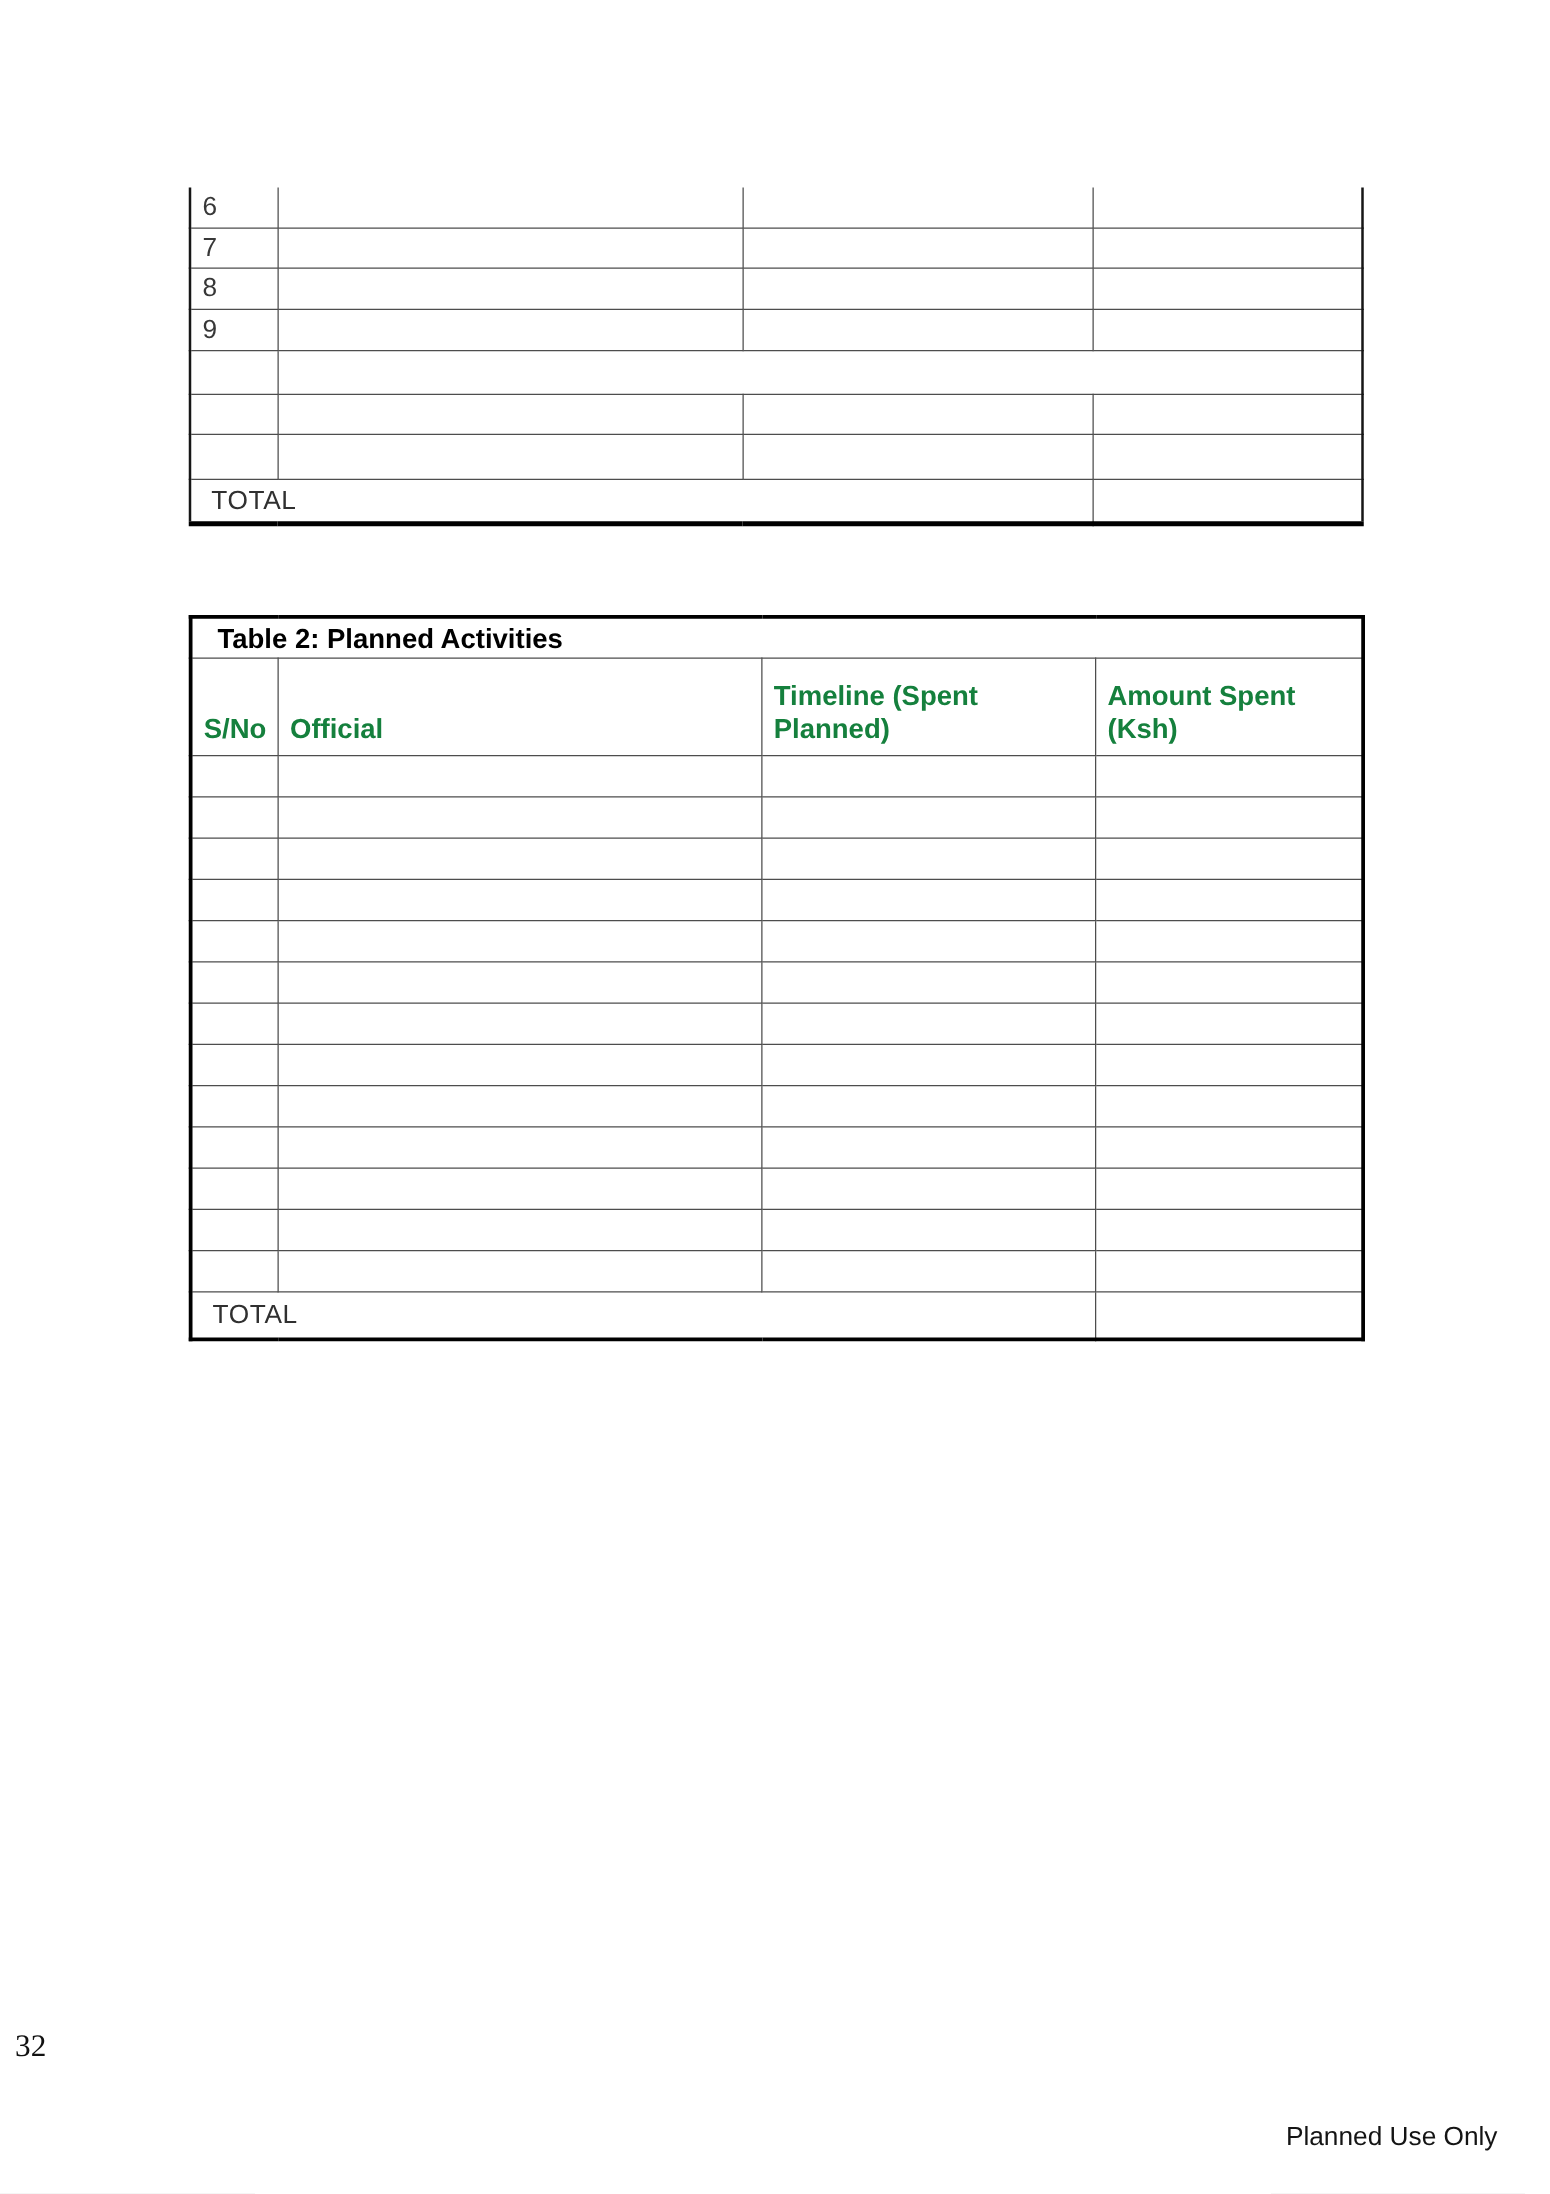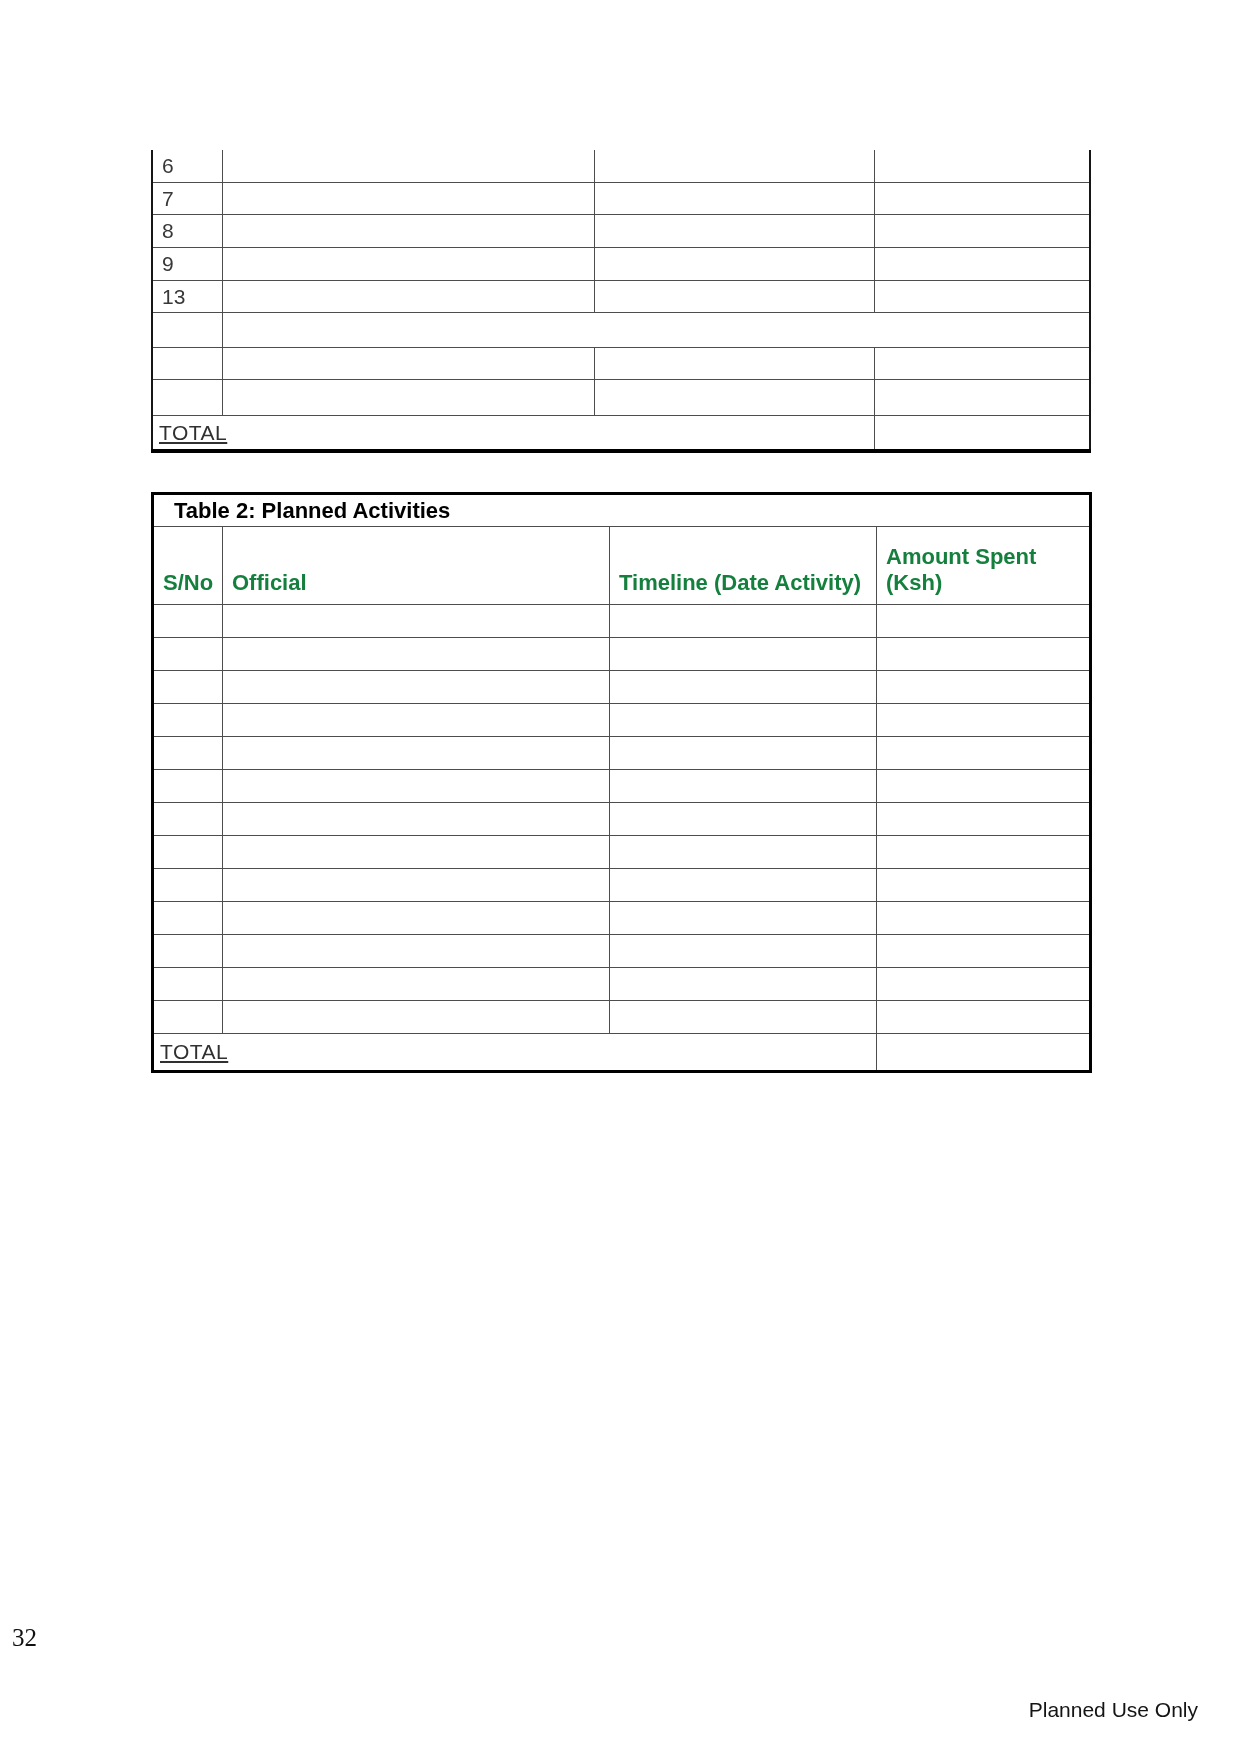--- a/index.html
+++ b/index.html
@@ -24,23 +24,22 @@
     border-top:0;
     border-bottom:4px solid #000;
   }
   #t1 tr.first td{border-top:0;}
   #t1 td.num{
     font-size:21px;color:#383838;
     padding-left:9px;vertical-align:middle;
   }
   td.totalcell{
     font-size:21px;color:#303030;
-    padding-left:6px;vertical-align:middle;
+    padding-left:16px;vertical-align:middle;
     letter-spacing:0.5px;
-    text-decoration:underline;
   }
 
   
   #t2{
     position:absolute;left:151px;top:492px;
     width:938px;
     border:3px solid #000;
   }
   #t2 td.title{
     font-size:22px;font-weight:bold;color:#000;
@@ -99,26 +98,20 @@
         <td></td>
         <td></td>
         <td></td>
       </tr>
       <tr class="h32">
         <td class="num">9</td>
         <td></td>
         <td></td>
         <td></td>
       </tr>
-      <tr class="h31">
-        <td class="num">13</td>
-        <td></td>
-        <td></td>
-        <td></td>
-      </tr>
       <tr class="h34">
         <td></td>
         <td colspan="3"></td>
       </tr>
       <tr class="h31">
         <td></td>
         <td></td>
         <td></td>
         <td></td>
       </tr>
@@ -142,21 +135,21 @@
         <col style="width:267px">
         <col style="width:214px">
     </colgroup>
     <tbody id="t2-body">
       <tr class="h31">
         <td colspan="4" class="title">Table 2: Planned Activities</td>
       </tr>
       <tr class="h69">
         <td class="hdr">S/No</td>
         <td class="hdr">Official</td>
-        <td class="hdr">Timeline (Date Activity)</td>
+        <td class="hdr">Timeline (Spent Planned)</td>
         <td class="hdr">Amount Spent (Ksh)</td>
       </tr>
       <tr class="h32">
           <td></td>
           <td></td>
           <td></td>
           <td></td>
         </tr>
         <tr class="h32">
           <td></td>

